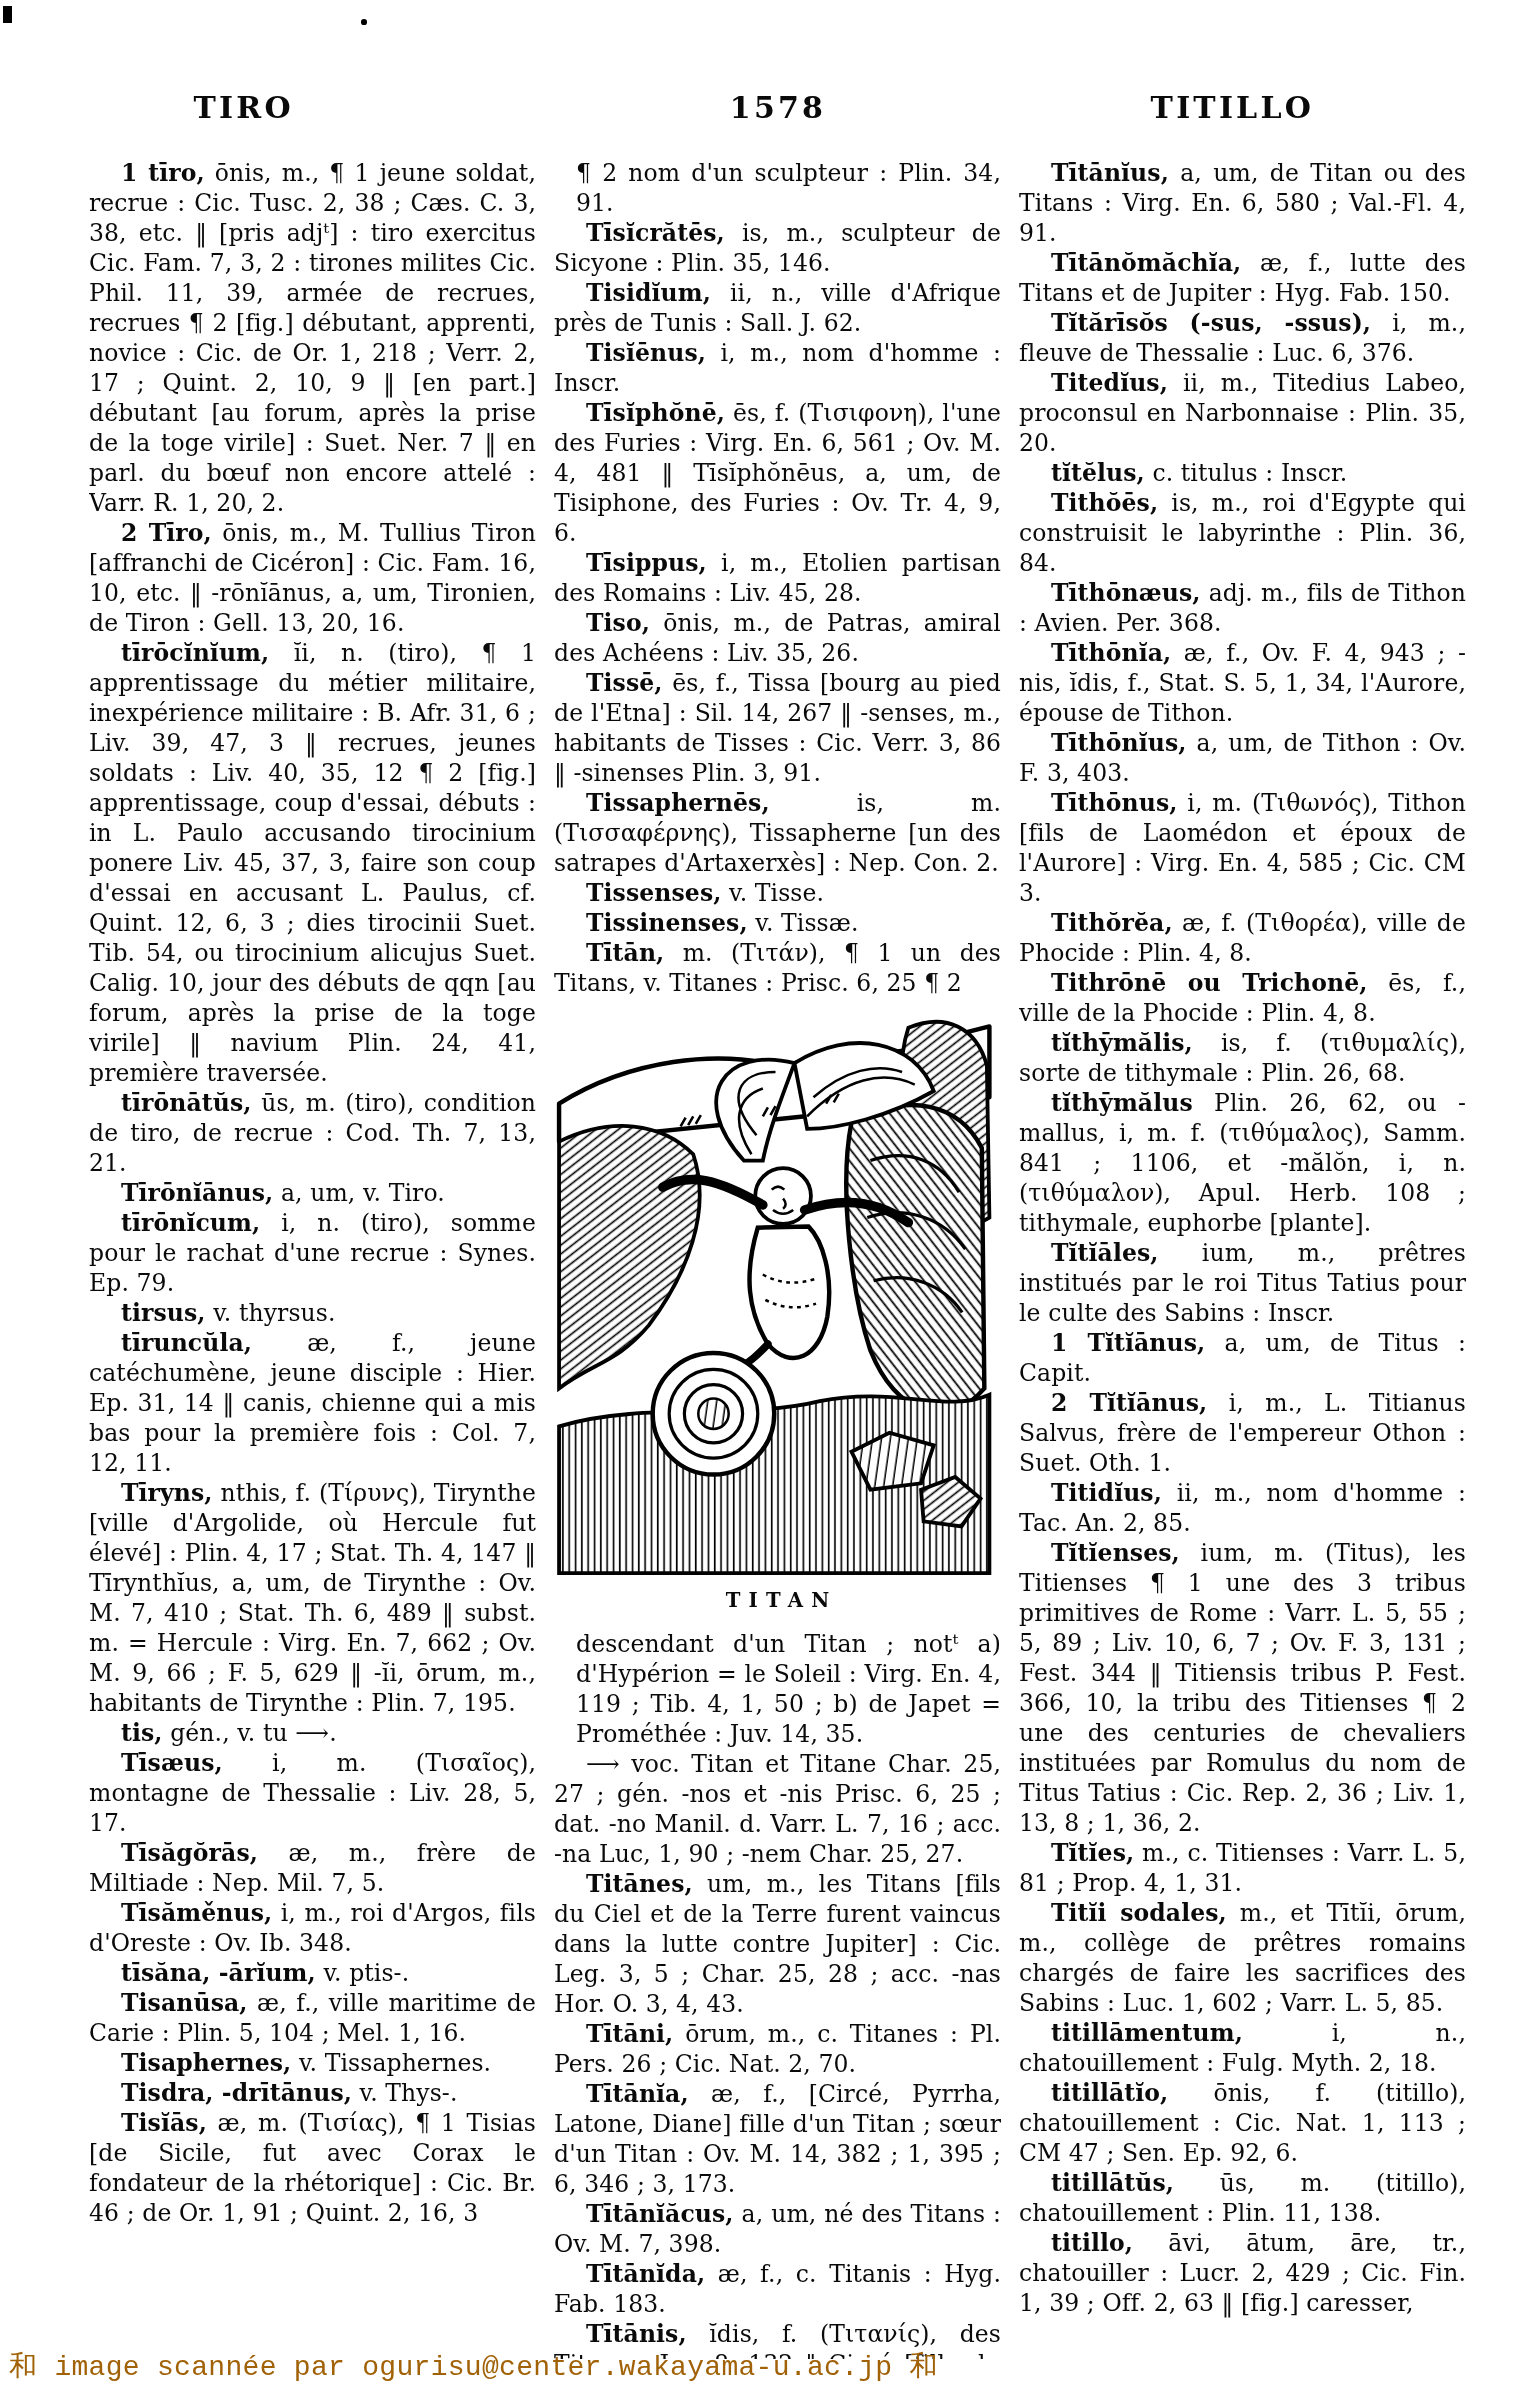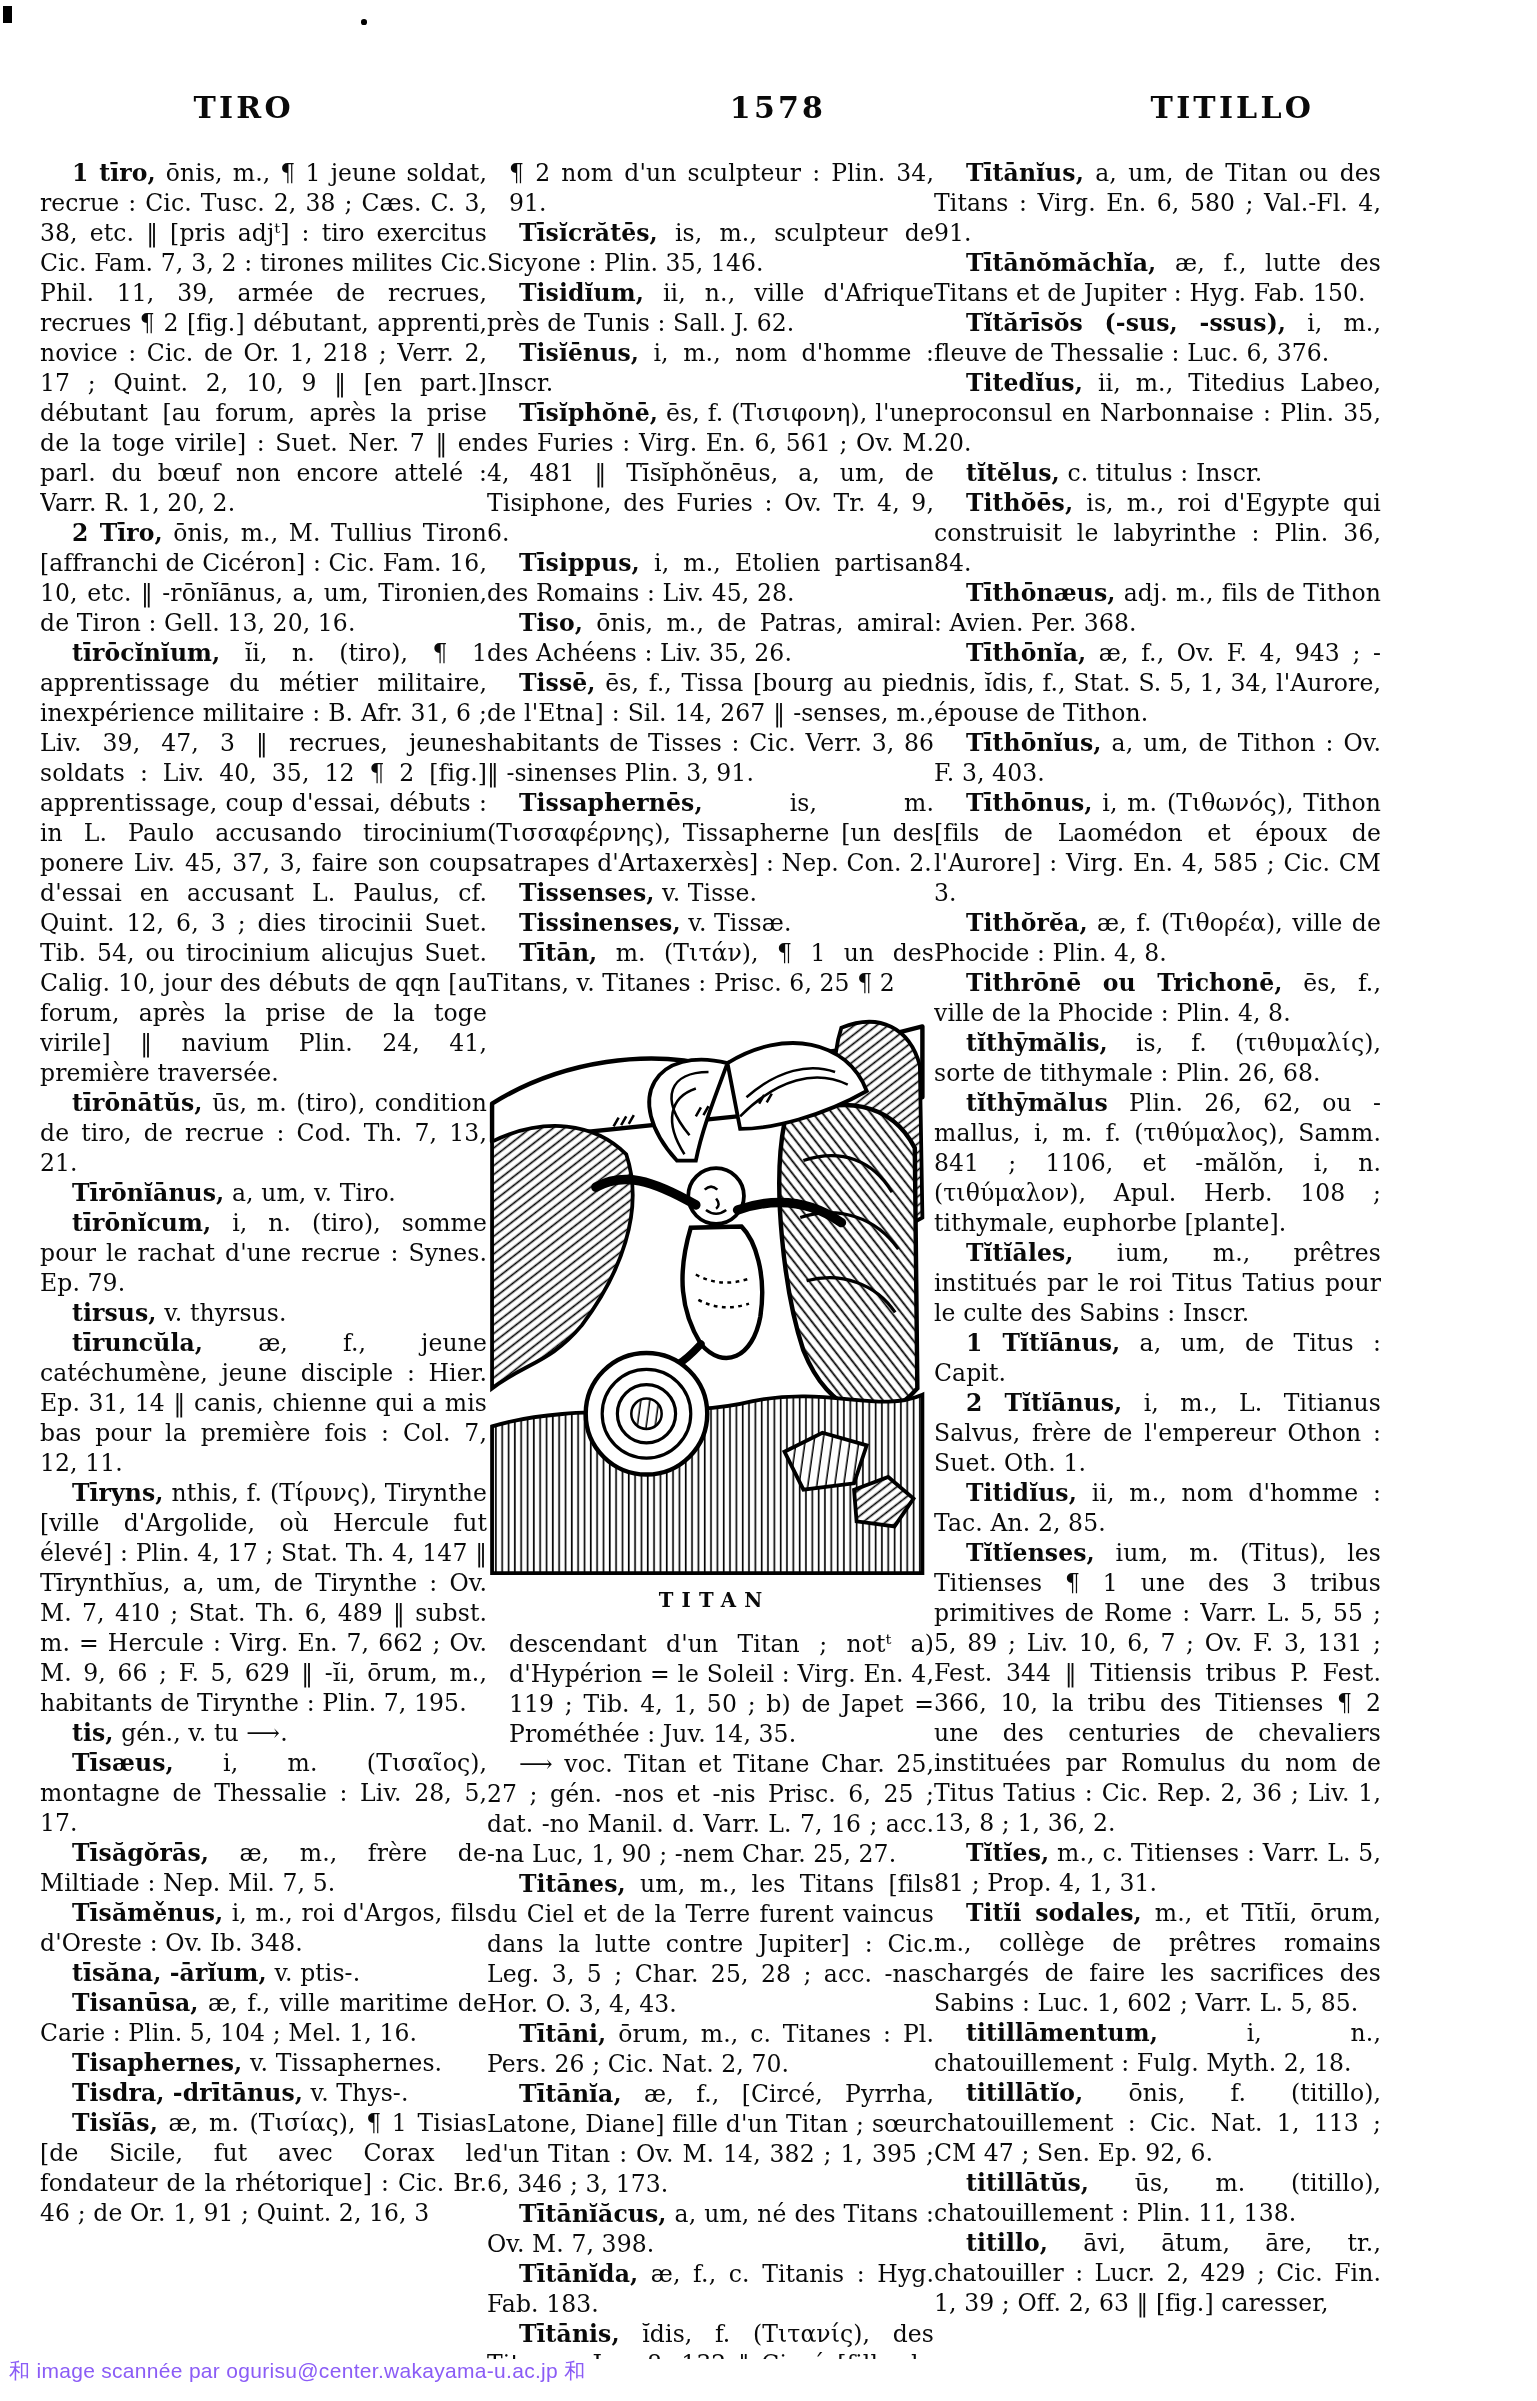--- a/index.html
+++ b/index.html
@@ -14,41 +14,41 @@
     display:grid;grid-template-columns:1fr 1fr 1fr;
     padding:90px 70px 0 89px;align-items:baseline;
   }
   .runhead span{
     font-weight:bold;font-size:30px;letter-spacing:3.2px;text-align:center;
   }
   .runhead .lw{transform:translateX(-75px);}
   .runhead .rw{transform:translateX(-5px);}
   
   .content{
-    display:flex;padding:33px 70px 0 40px;
+    display:flex;gap:18px;padding:33px 70px 0 89px;
   }
   .col{
     width:447px;height:2201px;overflow:hidden;
     font-size:23.5px;line-height:30px;text-align:justify;
     letter-spacing:0.1px;
   }
   .entry{margin:0;text-indent:32px;}
   .entry.cont{text-indent:0;margin-left:22px;}
   .hw{font-weight:bold;}
   
   figure{margin:10px 0 12.7px 0;padding:0;}
   .woodcut{display:block;width:443px;height:571px;}
   figcaption{
     text-align:center;font-weight:bold;font-size:19.7px;
     letter-spacing:8.2px;margin-top:7px;text-indent:8.2px;
   }
   
   .scanline{
     position:absolute;left:9px;bottom:16.5px;
-    font-family:Liberation Sans, sans-serif;font-size:21px;color:#8b5cf6;
+    font-family:Liberation Mono, monospace;font-size:28px;color:#a16207;
     letter-spacing:0.3px;
   }
   
   .speck1{position:absolute;left:2.5px;top:6.3px;width:9px;height:16.5px;background:#000;}
   .speck2{position:absolute;left:361px;top:19px;width:5.7px;height:5.7px;border-radius:50%;background:#000;}
 </style>
 </head>
 <body>
 
 <div class="page">

